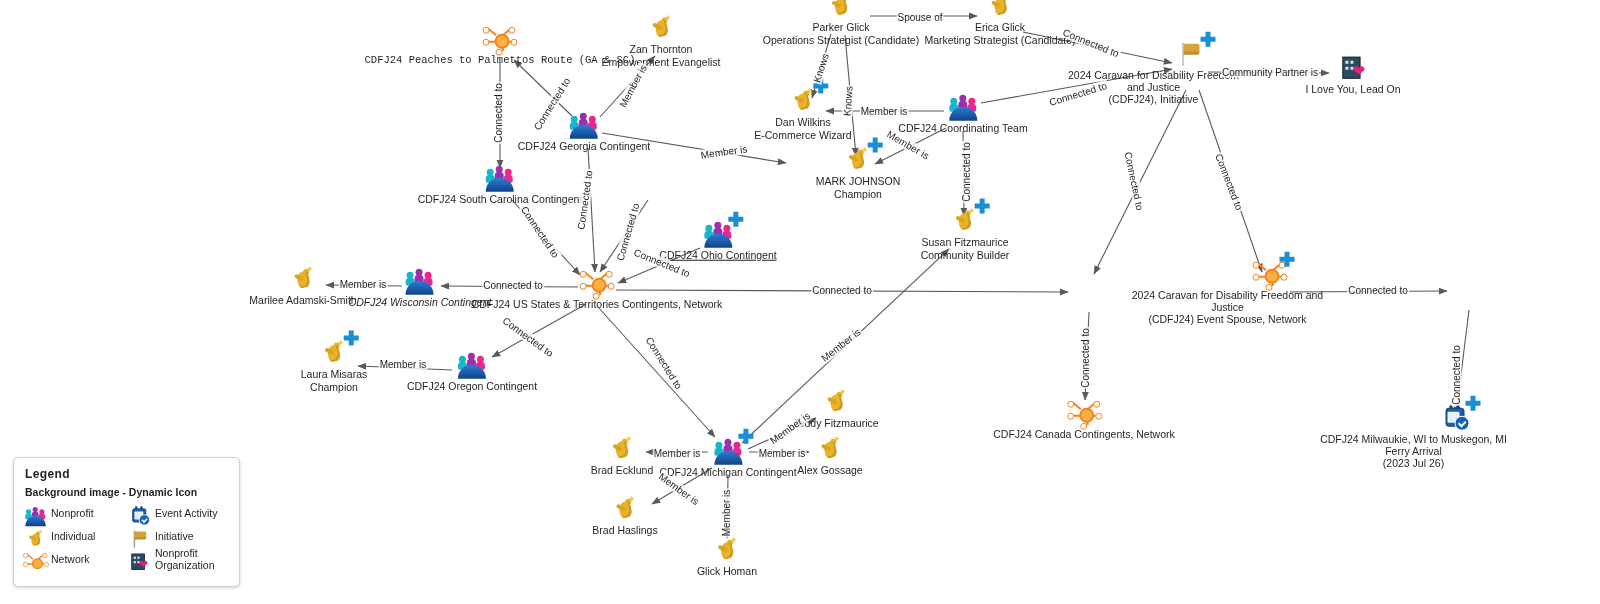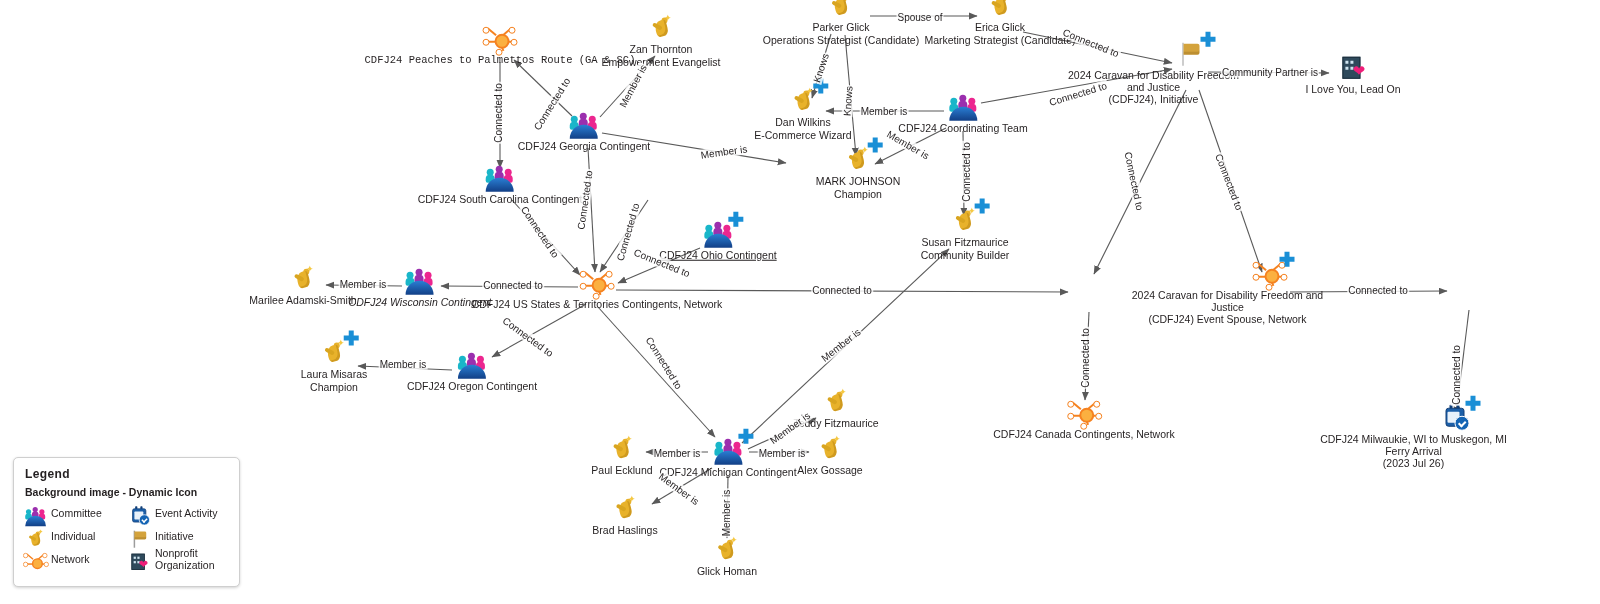--- a/index.html
+++ b/index.html
@@ -454,21 +454,21 @@
 
   <div class="node" style="left:622px;top:455px;">
     <div class="ico">
         <div class="ic-indiv">
       <div class="star">✦</div>
           <div class="head"></div>
           <div class="body"></div>
           <div class="arm"></div>
         </div>
       </div>
-    <div class="lbl">Paul Ecklund</div>
+    <div class="lbl">Brad Ecklund</div>
   </div>
 
   <div class="node" style="left:728px;top:457px;">
     <div class="ico">
         <div class="ic-committee">
       <div class="p" style="left:4px;top:6px;background:#19b6c9"></div>
           <div class="b" style="left:3px;top:12px;background:#19b6c9"></div>
       <div class="p" style="left:13px;top:3px;background:#9b2fae"></div>
           <div class="b" style="left:12px;top:9px;background:#9b2fae"></div>
       <div class="p" style="left:22px;top:6px;background:#ec268f"></div>
@@ -562,21 +562,21 @@
             <div class="ic-committee">
           <div class="p" style="left:4px;top:6px;background:#19b6c9"></div>
               <div class="b" style="left:3px;top:12px;background:#19b6c9"></div>
           <div class="p" style="left:13px;top:3px;background:#9b2fae"></div>
               <div class="b" style="left:12px;top:9px;background:#9b2fae"></div>
           <div class="p" style="left:22px;top:6px;background:#ec268f"></div>
               <div class="b" style="left:21px;top:12px;background:#ec268f"></div>
           <div class="dome"></div>
             </div>
           </div>
-        <span>Committee</span>
+        <span>Nonprofit</span>
         </div>
       <div class="li">
         <div class="ib">
             <div class="ic-event">
           <div class="tab" style="left:11px"></div>
               <div class="tab" style="left:18px"></div>
           <div class="cal"></div>
               <div class="calin"></div>
               <div class="chk"></div>
             </div>

